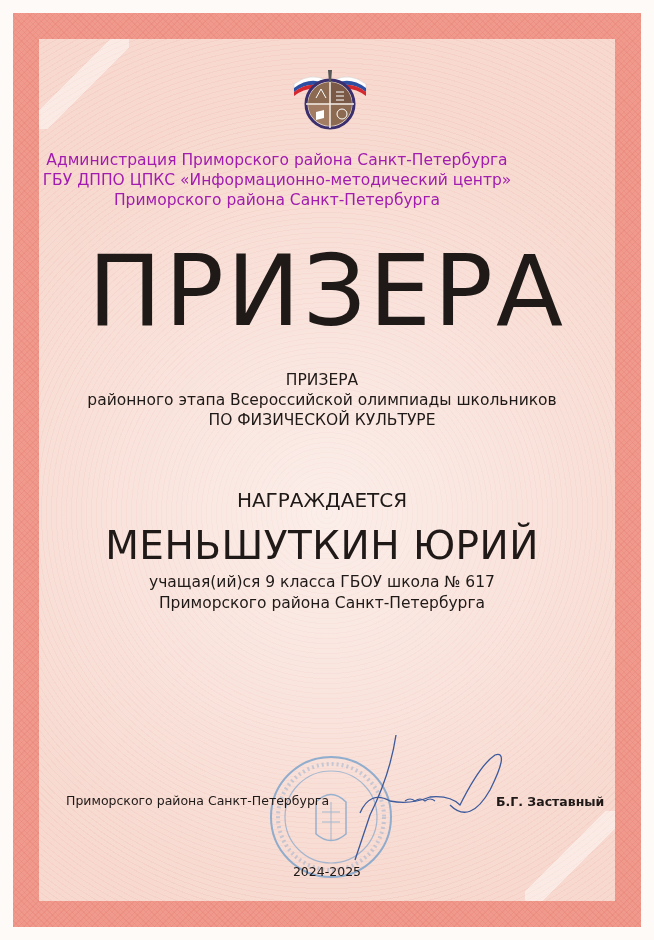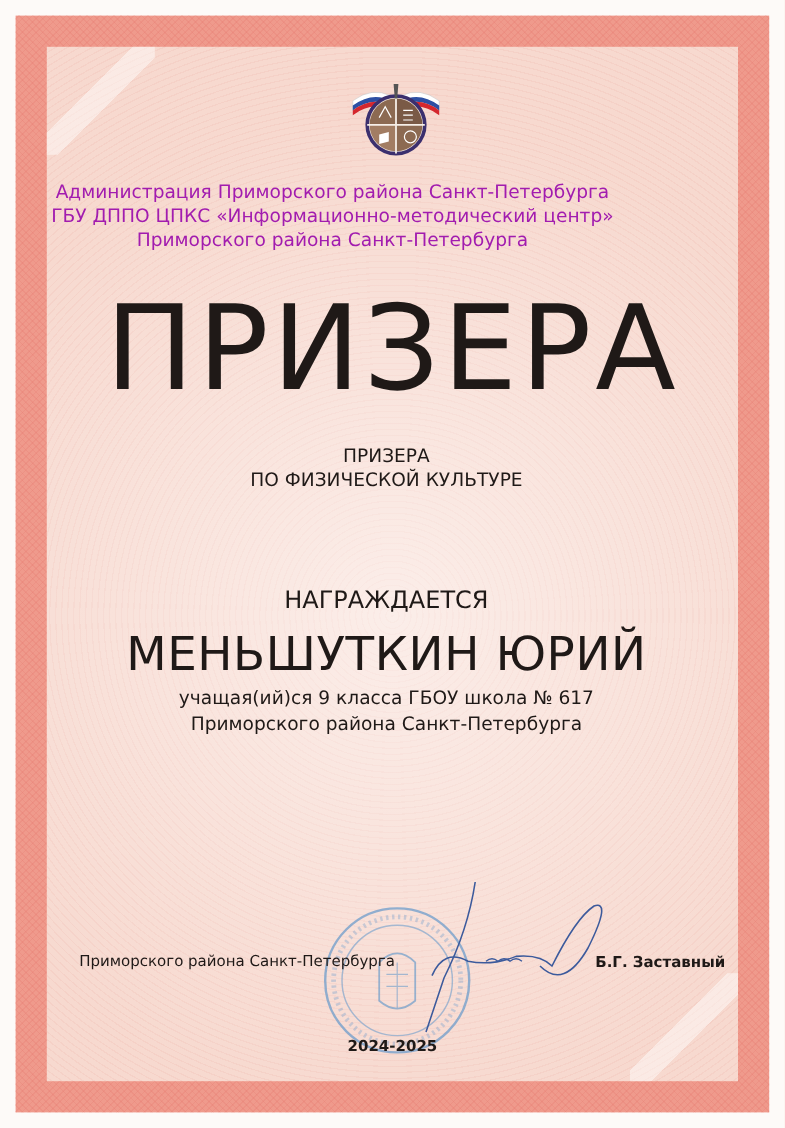--- a/index.html
+++ b/index.html
@@ -27,21 +27,21 @@
   .header { position: absolute; left: 0; width: 554px; top: 150px; text-align: center; font-family: "DejaVu Sans", sans-serif; font-size: 15.5px; line-height: 20px; color: #a21caf; }
   .title { position: absolute; left: 0; width: 654px; top: 236px; text-align: center; font-family: "DejaVu Sans", sans-serif; font-size: 98px; line-height: 110px; letter-spacing: 3px; color: #1f1917; font-weight: normal; }
   .block { position: absolute; left: 0; width: 644px; text-align: center; color: #1f1917; font-family: "DejaVu Sans", sans-serif; }
   .prize { top: 370px; font-size: 15.5px; line-height: 20px; }
   .awarded { top: 490px; font-size: 20px; line-height: 20px; }
   .name { top: 526px; font-size: 39px; line-height: 40px; font-family: "DejaVu Sans", sans-serif; letter-spacing: 0.5px; }
   .student { top: 572px; font-size: 15.5px; line-height: 21px; }
 
   .sign-left { position: absolute; left: 66px; top: 792px; font-size: 12.5px; line-height: 18px; color: #1f1917; }
   .sign-right { position: absolute; left: 496px; top: 794px; font-size: 12.5px; color: #1f1917; font-weight: bold; }
-  .year { position: absolute; left: 0; width: 654px; top: 864px; text-align: center; font-size: 12.5px; font-weight: bold; color: #1f1917; }
+  .year { position: absolute; left: 0; width: 654px; top: 864px; text-align: center; font-size: 12.5px; font-weight: normal; color: #1f1917; }
   .stamp { position: absolute; left: 266px; top: 752px; width: 130px; height: 130px; }
   .signature { position: absolute; left: 330px; top: 735px; width: 190px; height: 130px; }
 </style>
 </head>
 <body>
 
 <div class="sheet">
   <div class="inner"></div>
   <div class="corner tl"></div>
   <div class="corner br"></div>
@@ -71,20 +71,21 @@
 <div class="header">
   <div>Администрация Приморского района Санкт-Петербурга</div>
   <div>ГБУ ДППО ЦПКС «Информационно-методический центр»</div>
   <div>Приморского района Санкт-Петербурга</div>
 </div>
 
 <div class="title">ПРИЗЕРА</div>
 
 <div class="block prize">
   <div>ПРИЗЕРА</div>
+  <div>районного этапа Всероссийской олимпиады школьников</div>
   <div>ПО ФИЗИЧЕСКОЙ КУЛЬТУРЕ</div>
 </div>
 
 <div class="block awarded">НАГРАЖДАЕТСЯ</div>
 
 <div class="block name">МЕНЬШУТКИН ЮРИЙ</div>
 
 <div class="block student">
   <div>учащая(ий)ся 9 класса ГБОУ школа № 617</div>
   <div>Приморского района Санкт-Петербурга</div>

